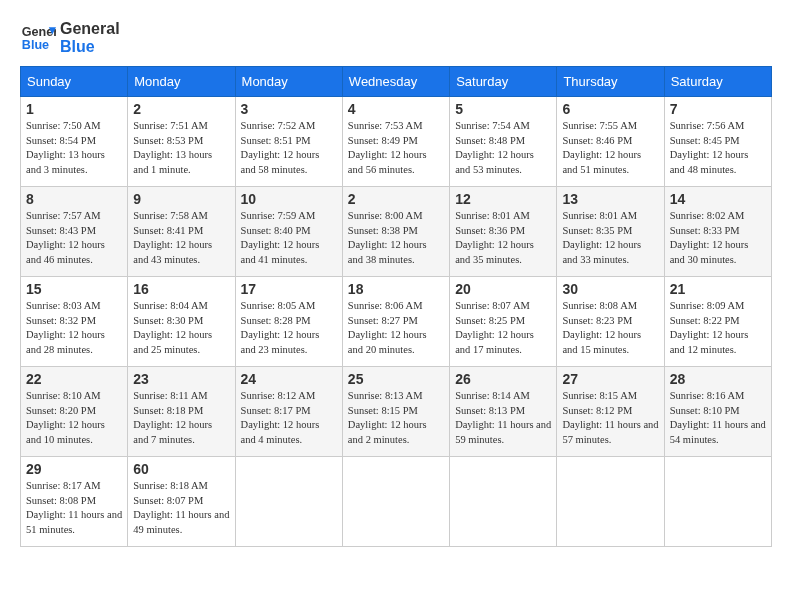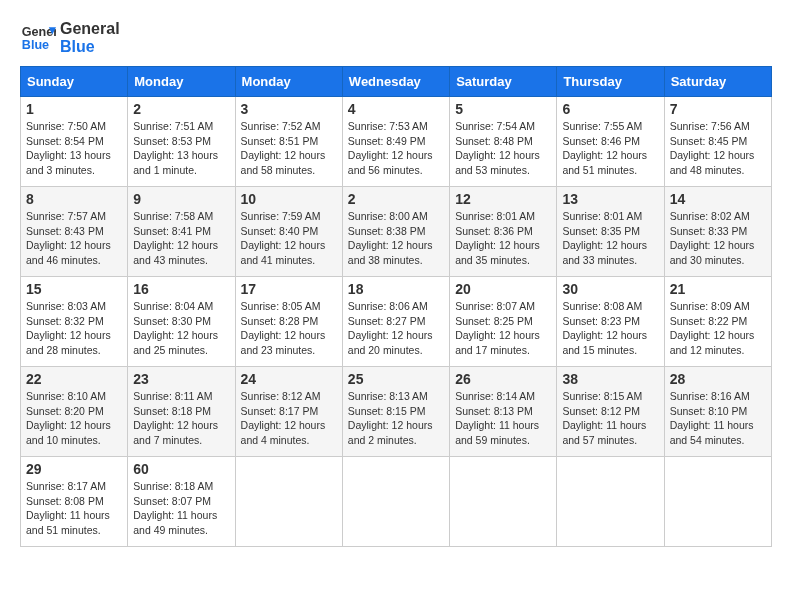--- a/index.html
+++ b/index.html
@@ -41,21 +41,21 @@
     table {
       width: 100%;
       border-collapse: collapse;
       font-size: 10.5px;
     }
     thead th {
       background: #1a73e8;
       color: white;
       padding: 7px 6px;
       font-size: 13px;
-      font-weight: bold;
+      font-weight: normal;
       text-align: left;
       border: 1px solid #1565c0;
       margin-top: 15px;
     }
     tbody td {
       border: 1px solid #ccc;
       vertical-align: top;
       padding: 4px 5px;
       height: 90px;
       width: 107px;
@@ -70,20 +70,21 @@
       font-size: 14px;
       font-weight: bold;
       color: #333;
       display: block;
       margin-bottom: 2px;
     }
     .day-info {
       color: #333;
       line-height: 1.4;
       font-size: 10.5px;
+      font-family: Liberation Serif, serif;
     }
     td.empty {
       background: #f9f9f9;
     }
   </style>
 </head>
 <body>
 
 <div class="header">
   <div class="logo">
@@ -168,21 +169,21 @@
         <td><span class="day-num">22</span>
         <span class="day-info">Sunrise: 8:10 AM<br>Sunset: 8:20 PM<br>Daylight: 12 hours and 10 minutes.</span></td>
         <td><span class="day-num">23</span>
         <span class="day-info">Sunrise: 8:11 AM<br>Sunset: 8:18 PM<br>Daylight: 12 hours and 7 minutes.</span></td>
         <td><span class="day-num">24</span>
         <span class="day-info">Sunrise: 8:12 AM<br>Sunset: 8:17 PM<br>Daylight: 12 hours and 4 minutes.</span></td>
         <td><span class="day-num">25</span>
         <span class="day-info">Sunrise: 8:13 AM<br>Sunset: 8:15 PM<br>Daylight: 12 hours and 2 minutes.</span></td>
         <td><span class="day-num">26</span>
         <span class="day-info">Sunrise: 8:14 AM<br>Sunset: 8:13 PM<br>Daylight: 11 hours and 59 minutes.</span></td>
-        <td><span class="day-num">38</span>
+        <td><span class="day-num">27</span>
         <span class="day-info">Sunrise: 8:15 AM<br>Sunset: 8:12 PM<br>Daylight: 11 hours and 57 minutes.</span></td>
         <td><span class="day-num">28</span>
         <span class="day-info">Sunrise: 8:16 AM<br>Sunset: 8:10 PM<br>Daylight: 11 hours and 54 minutes.</span></td>
       </tr>
       <tr>
         <td><span class="day-num">29</span>
         <span class="day-info">Sunrise: 8:17 AM<br>Sunset: 8:08 PM<br>Daylight: 11 hours and 51 minutes.</span></td>
         <td><span class="day-num">60</span>
         <span class="day-info">Sunrise: 8:18 AM<br>Sunset: 8:07 PM<br>Daylight: 11 hours and 49 minutes.</span></td>
         <td class="empty"></td>

